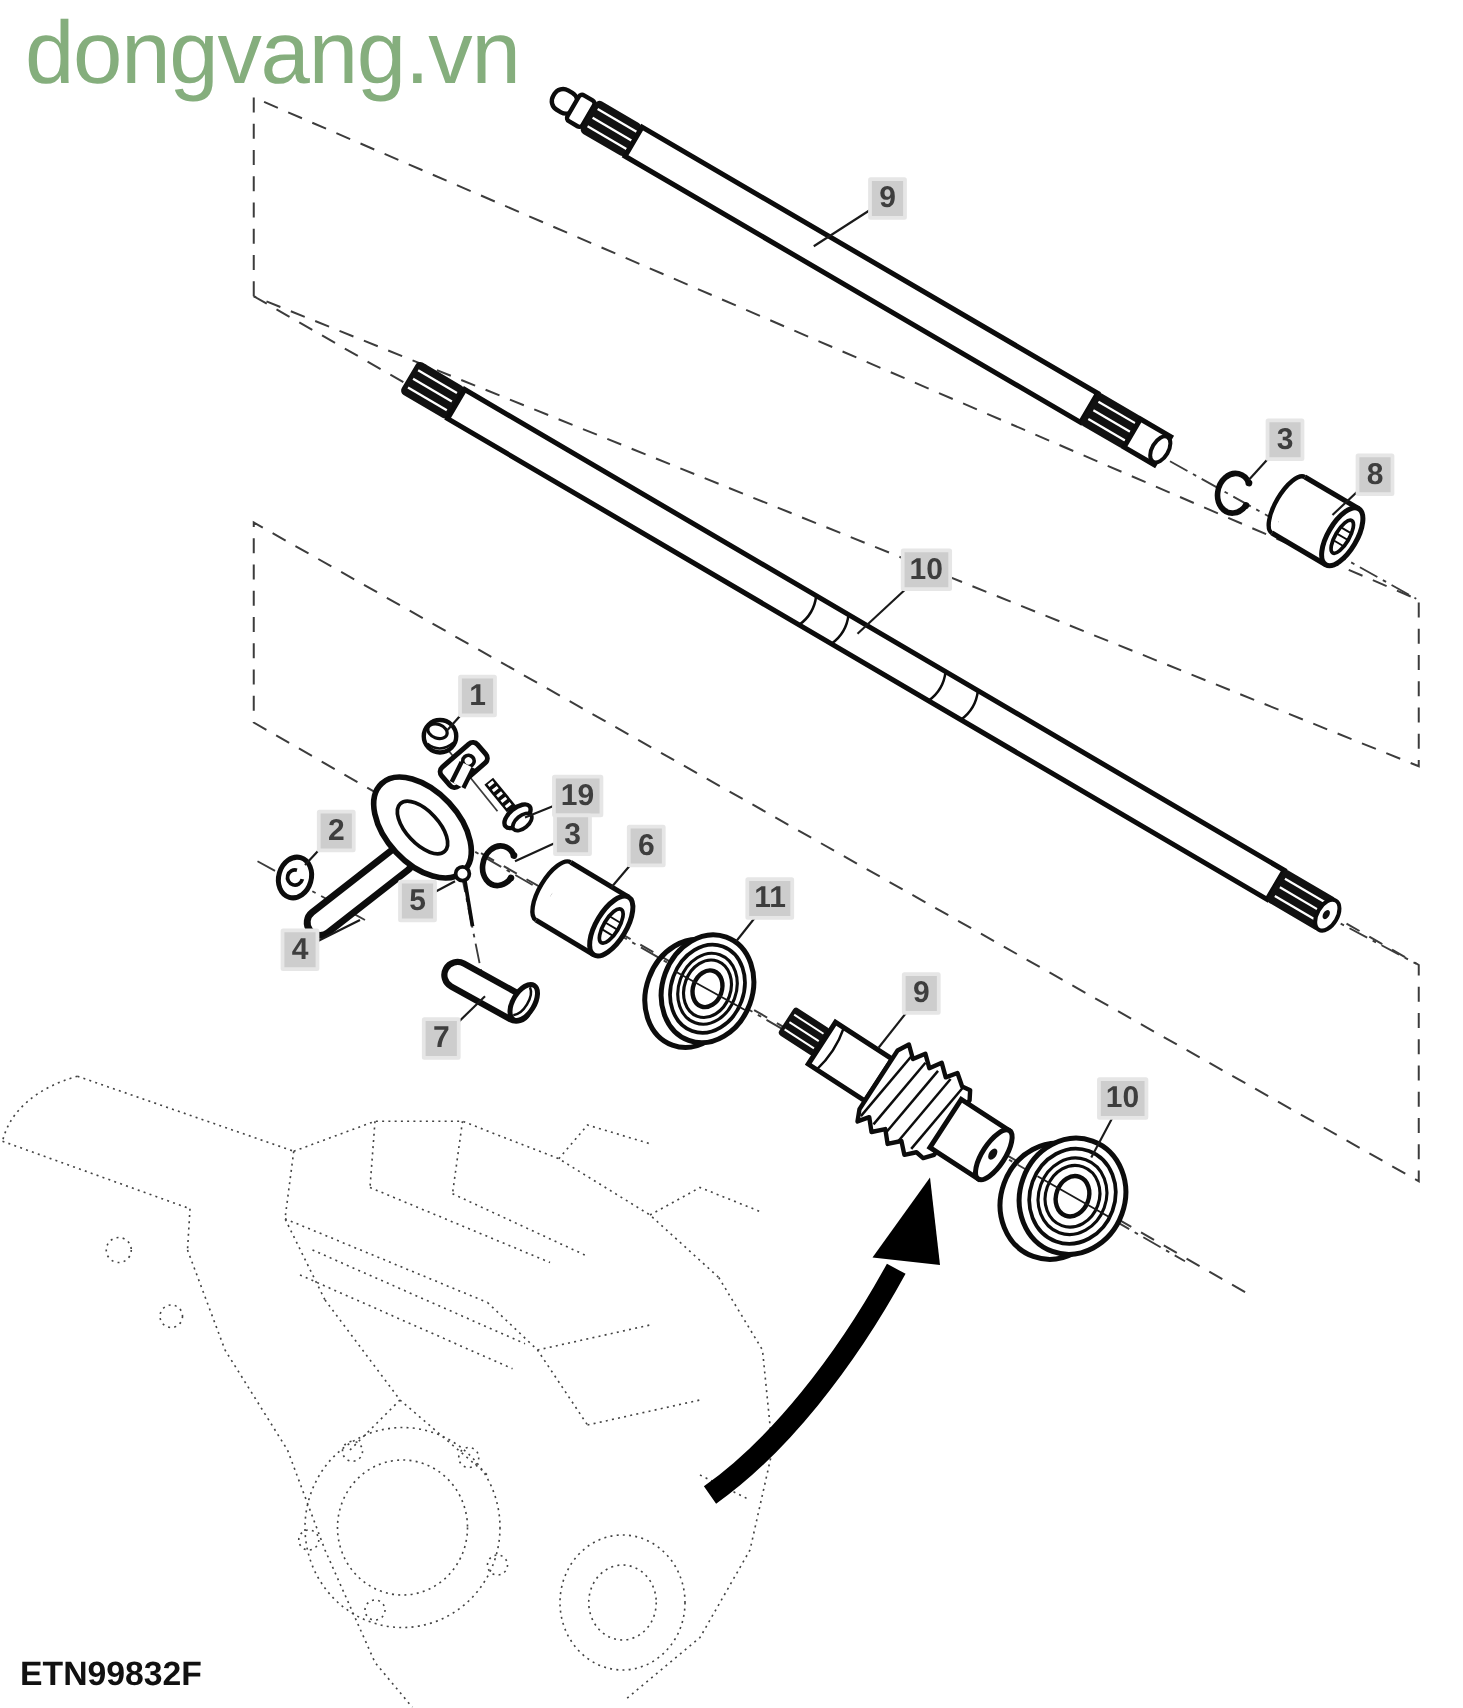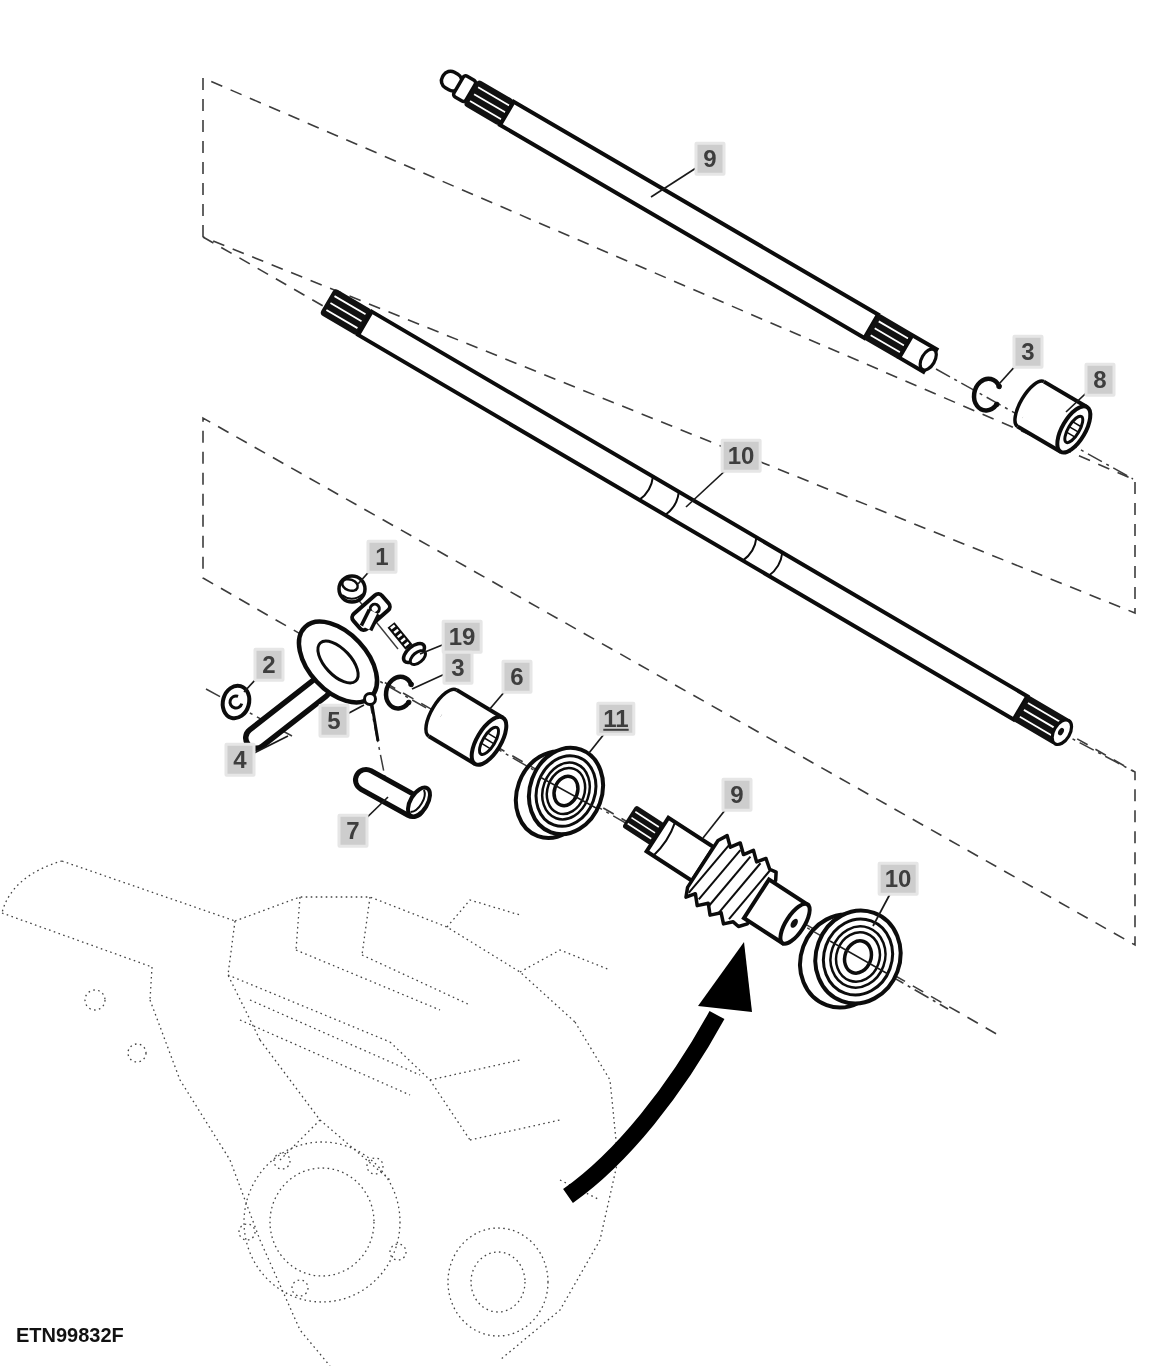--- a/index.html
+++ b/index.html
@@ -1,20 +1,20 @@
 <!DOCTYPE html>
 <html><head>
 <meta charset="utf-8">
 <style>
   html,body{margin:0;padding:0;background:#fff;}
   .stage{position:relative;width:1170px;height:1366px;background:#ffffff;overflow:hidden;
          font-family:"Liberation Sans",sans-serif;}
   .watermark{position:absolute;left:20px;top:2px;font-size:71px;font-weight:400;
              letter-spacing:-1px;color:#85ae7d;white-space:nowrap;}
-  .figure-code{position:absolute;left:16px;top:1324px;font-size:20px;font-weight:bold;color:#111;}
+  .figure-code{position:absolute;left:16px;top:1324px;font-size:27px;font-weight:bold;color:#111;}
   .drawing{position:absolute;left:0;top:0;}
   .badge{position:absolute;transform:translate(-50%,-50%);background:#cdcdcd;color:#3e3e3e;
          border:3px solid #e6e6e6;border-radius:2px;font-size:24px;font-weight:bold;
          line-height:1.1;padding:1px 4px;min-width:17px;text-align:center;}
 </style>
 </head>
 <body>
 
 <div class="stage">
 
@@ -253,33 +253,34 @@
         <line x1="517" y1="677" x2="489" y2="710"></line>
         <line x1="334" y1="721" x2="364" y2="705"></line>
         <line x1="616" y1="719" x2="589" y2="753"></line>
         <line x1="240" y1="760" x2="288" y2="736"></line>
         <line x1="353" y1="831" x2="388" y2="797"></line>
         <line x1="737" y1="795" x2="703" y2="838"></line>
         <line x1="898" y1="879" x2="873" y2="926"></line>
       </g>
   </svg>
 
+  <div class="watermark" style="color: rgb(133, 174, 125);">dongvang.vn</div>
 
   <div>
       <div class="badge" style="left: 710px; top: 159px;">9</div>
       <div class="badge" style="left: 1028px; top: 352px;">3</div>
       <div class="badge" style="left: 1100px; top: 380px;">8</div>
       <div class="badge" style="left: 741px; top: 456px;">10</div>
       <div class="badge" style="left: 382px; top: 557px;">1</div>
       <div class="badge" style="left: 462px; top: 637px;">19</div>
       <div class="badge" style="left: 269px; top: 665px;">2</div>
       <div class="badge" style="left: 458px; top: 668px;">3</div>
       <div class="badge" style="left: 517px; top: 677px;">6</div>
       <div class="badge" style="left: 334px; top: 721px;">5</div>
-      <div class="badge" style="left: 616px; top: 719px; text-decoration: underline;">11</div>
+      <div class="badge" style="left: 616px; top: 719px;">11</div>
       <div class="badge" style="left: 240px; top: 760px;">4</div>
       <div class="badge" style="left: 353px; top: 831px;">7</div>
       <div class="badge" style="left: 737px; top: 795px;">9</div>
       <div class="badge" style="left: 898px; top: 879px;">10</div>
     </div>
 
   <div class="figure-code">ETN99832F</div>
 </div>
 
 </body></html>

